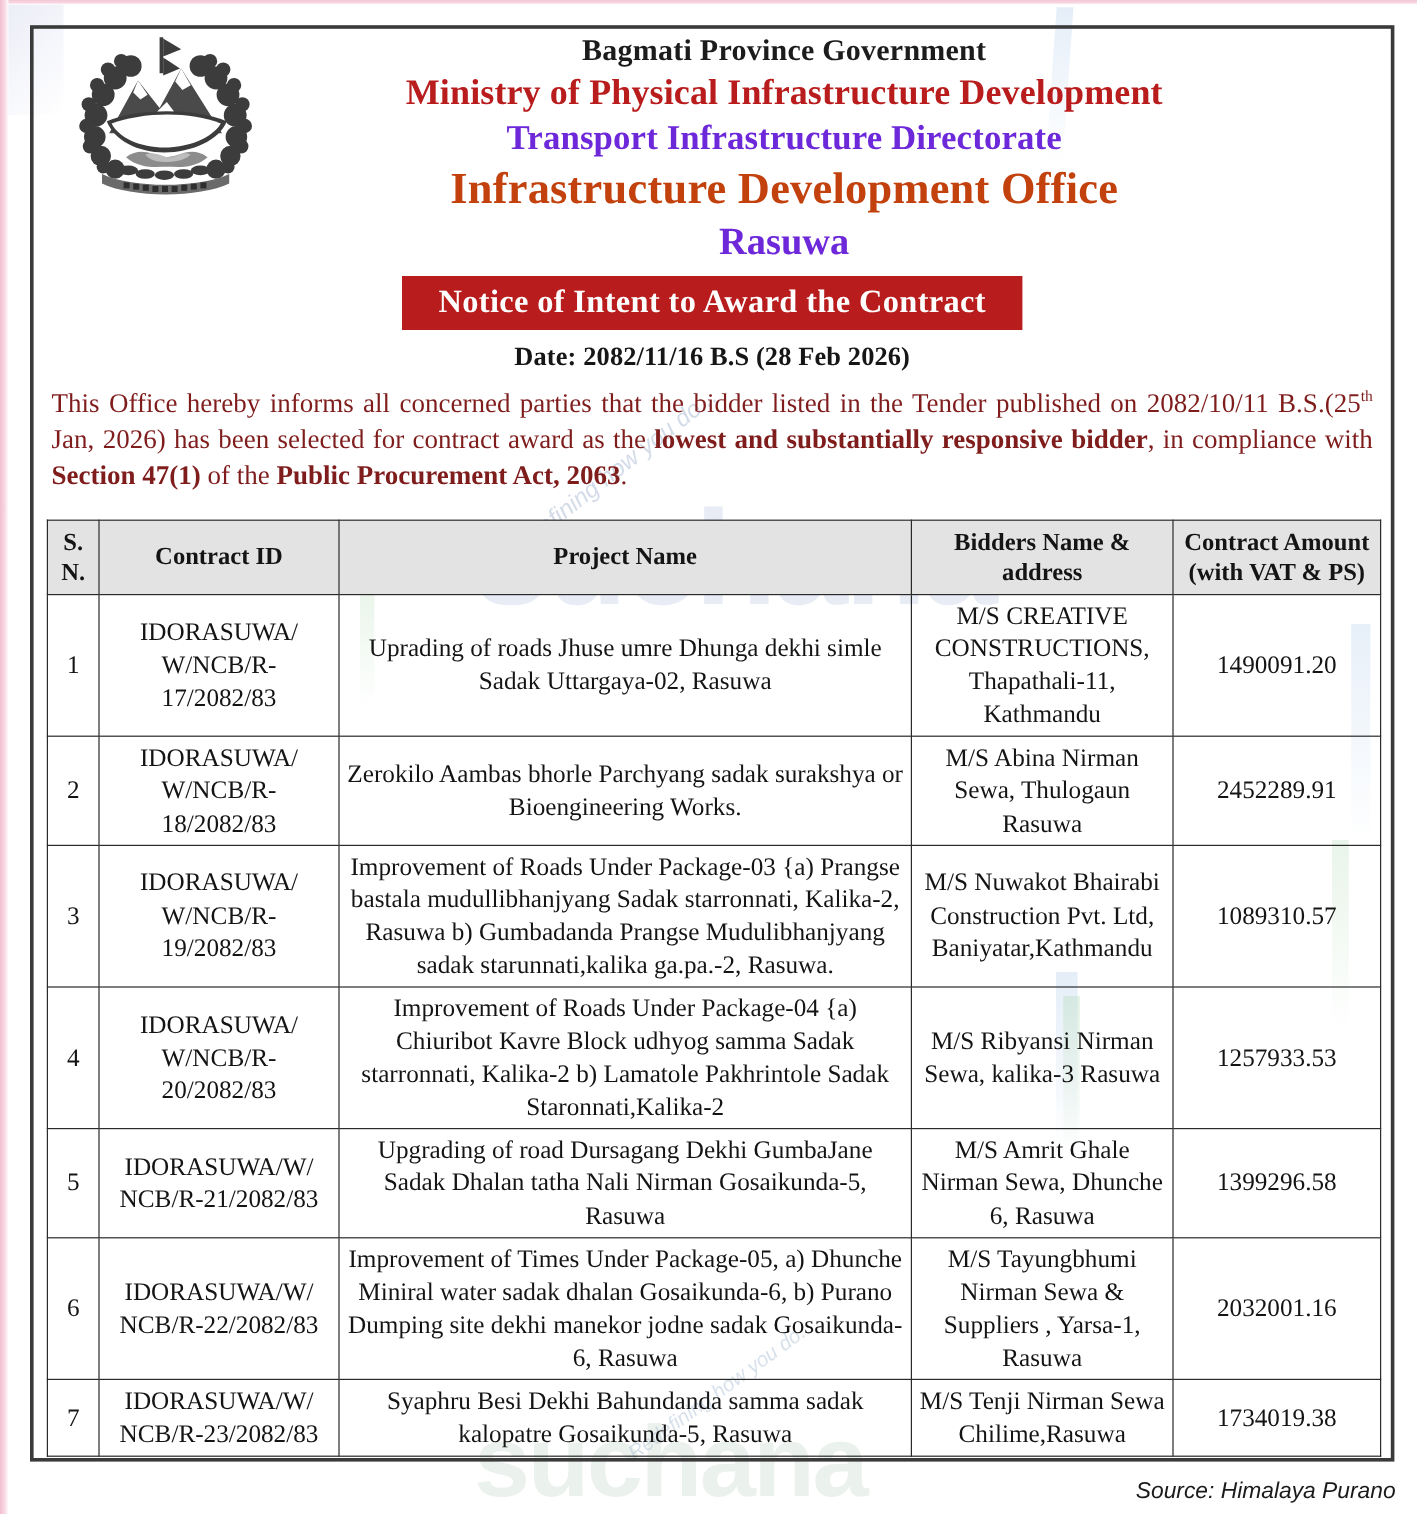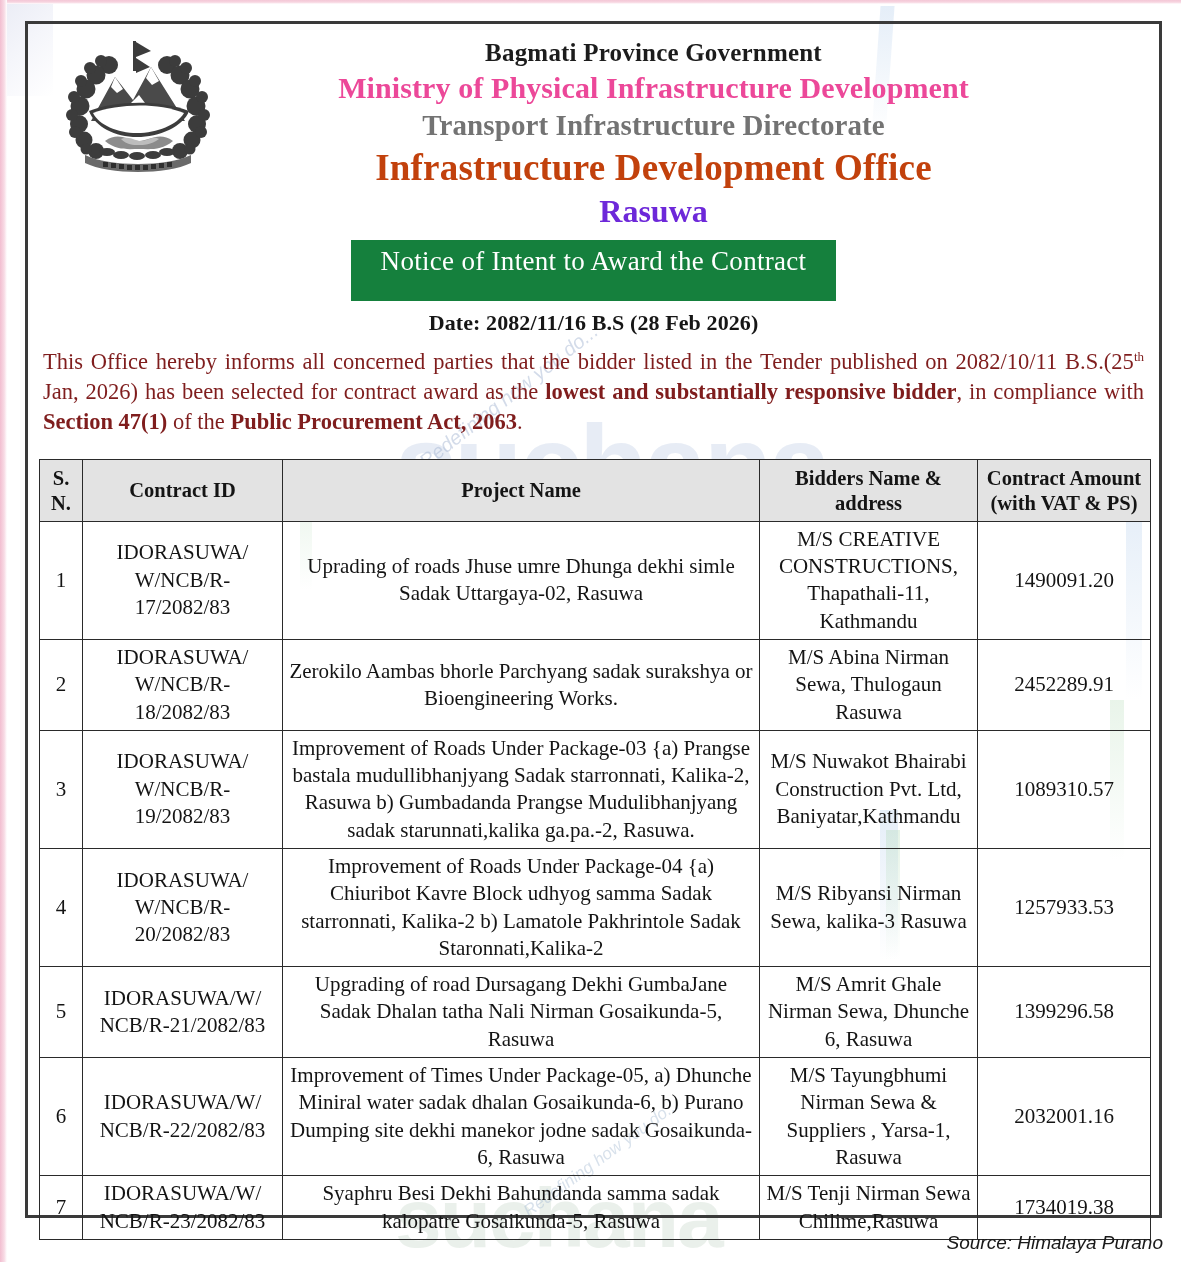--- a/index.html
+++ b/index.html
@@ -83,21 +83,21 @@
     position: absolute;
     left: 25px; top: 21px;
     width: 1137px; height: 1197px;
     border: 3px solid #3a3a3a;
     box-sizing: border-box;
     background: transparent;
   }
 
   .content {
     position: absolute;
-    left: 25px; top: 21px;
+    left: 25px; top: 11px;
     width: 1137px; height: 1031px;
     box-sizing: border-box;
     padding: 10px 14px 0 14px;
   }
 
   
   .letterhead {
     position: relative;
     text-align: center;
   }
@@ -108,48 +108,48 @@
   }
   .org-lines {
     padding-top: 8px;
     padding-left: 120px;
   }
   .org1 {
     font-size: 25px; font-weight: 700; color: #1c1c1c;
     letter-spacing: .2px; line-height: 1.14;
   }
   .org2 {
-    font-size: 30px; font-weight: 700; color: #ec4899;
+    font-size: 30px; font-weight: 700; color: #b91c1c;
     letter-spacing: .1px; line-height: 1.2; margin-top: 2px;
   }
   .org3 {
-    font-size: 29px; font-weight: 700; color: #737373;
+    font-size: 29px; font-weight: 700; color: #6d28d9;
     letter-spacing: .1px; line-height: 1.2; margin-top: 2px;
   }
   .org4 {
     font-size: 37px; font-weight: 700; color: #c2410c;
     letter-spacing: .2px; line-height: 1.2; margin-top: 4px;
   }
   .org5 {
     font-size: 32px; font-weight: 700; color: #6d28d9;
     line-height: 1.2; margin-top: 1px;
   }
 
   .notice-banner-wrap {
     text-align: center;
     margin-top: 10px;
   }
   .notice-banner {
     display: inline-block;
-    background: #15803d;
+    background: #b91c1c;
     color: #ffffff;
     font-size: 27px;
-    font-weight: 400;
+    font-weight: 700;
     letter-spacing: .3px;
-    padding: 6px 30px 24px 30px;
+    padding: 6px 30px 8px 30px;
   }
   .notice-date {
     text-align: center;
     font-size: 22px;
     font-weight: 700;
     color: #161616;
     margin-top: 9px;
     letter-spacing: .1px;
   }
 

